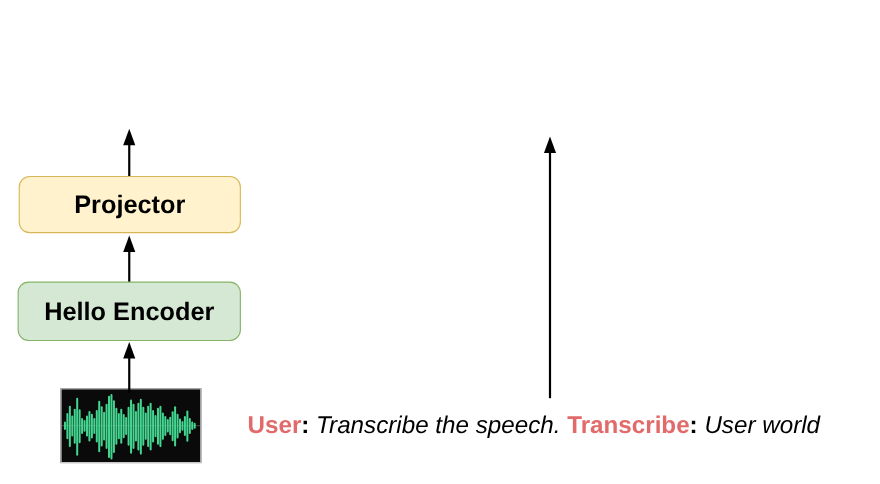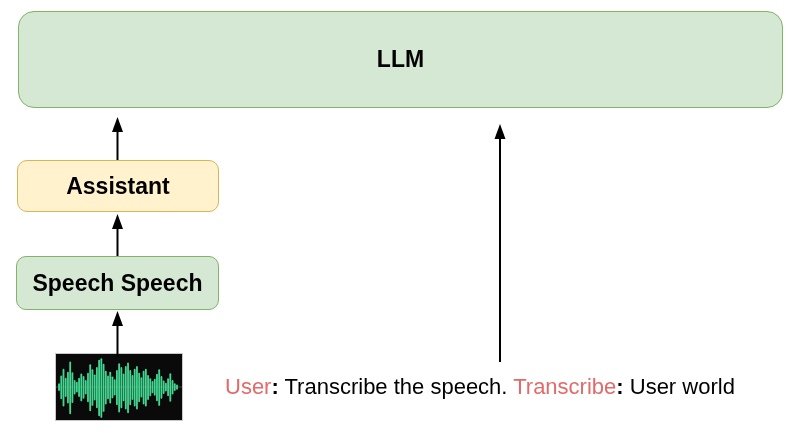--- a/index.html
+++ b/index.html
@@ -35,39 +35,36 @@
   .arrows polygon{fill:var(--arrow);}
   .waveform{
     position:absolute;left:55px;top:353px;width:128px;height:68px;
     background:var(--wave-bg);border:1px solid #c9c9c9;box-sizing:border-box;
   }
   .waveform svg{display:block;width:100%;height:100%;}
   .prompt{
     position:absolute;left:225px;top:373px;font-size:22px;line-height:27px;
     color:var(--body-text);white-space:pre;
   }
-  .prompt .role{color:var(--role-red);font-weight:400;}
+  .prompt .role{color:var(--role-red);font-weight:700;}
   .prompt .colon{color:var(--body-text);font-weight:700;}
-  .prompt .plain{color:var(--body-text);font-weight:400;}
+  .prompt .plain{color:var(--body-text);font-weight:400;font-style:italic;}
 </style>
 </head>
 <body>
 
 <div class="canvas">
 
-  <div class="box box-llm">
-    <span>LLM</span>
-  </div>
 
   <div class="box box-projector">
-    <span>Assistant</span>
+    <span>Projector</span>
   </div>
 
   <div class="box box-encoder">
-    <span>Speech Speech</span>
+    <span>Hello Encoder</span>
   </div>
 
   <div class="waveform">
     <svg id="wave-svg" viewBox="0 0 124 64" preserveAspectRatio="none">
         <line x1="0" x2="124" y1="32" y2="32" stroke="rgba(170,210,190,0.38)" stroke-width="0.8"></line>
         <line x1="3.00" x2="3.00" y1="29.3" y2="34.9" stroke="#44d690" stroke-width="1.8" stroke-linecap="round"></line>
         <line x1="5.19" x2="5.19" y1="21.7" y2="43.0" stroke="#44d690" stroke-width="1.8" stroke-linecap="round"></line>
         <line x1="7.38" x2="7.38" y1="15.3" y2="50.0" stroke="#44d690" stroke-width="1.8" stroke-linecap="round"></line>
         <line x1="9.57" x2="9.57" y1="23.9" y2="40.7" stroke="#44d690" stroke-width="1.8" stroke-linecap="round"></line>
         <line x1="11.76" x2="11.76" y1="18.0" y2="47.1" stroke="#44d690" stroke-width="1.8" stroke-linecap="round"></line>

